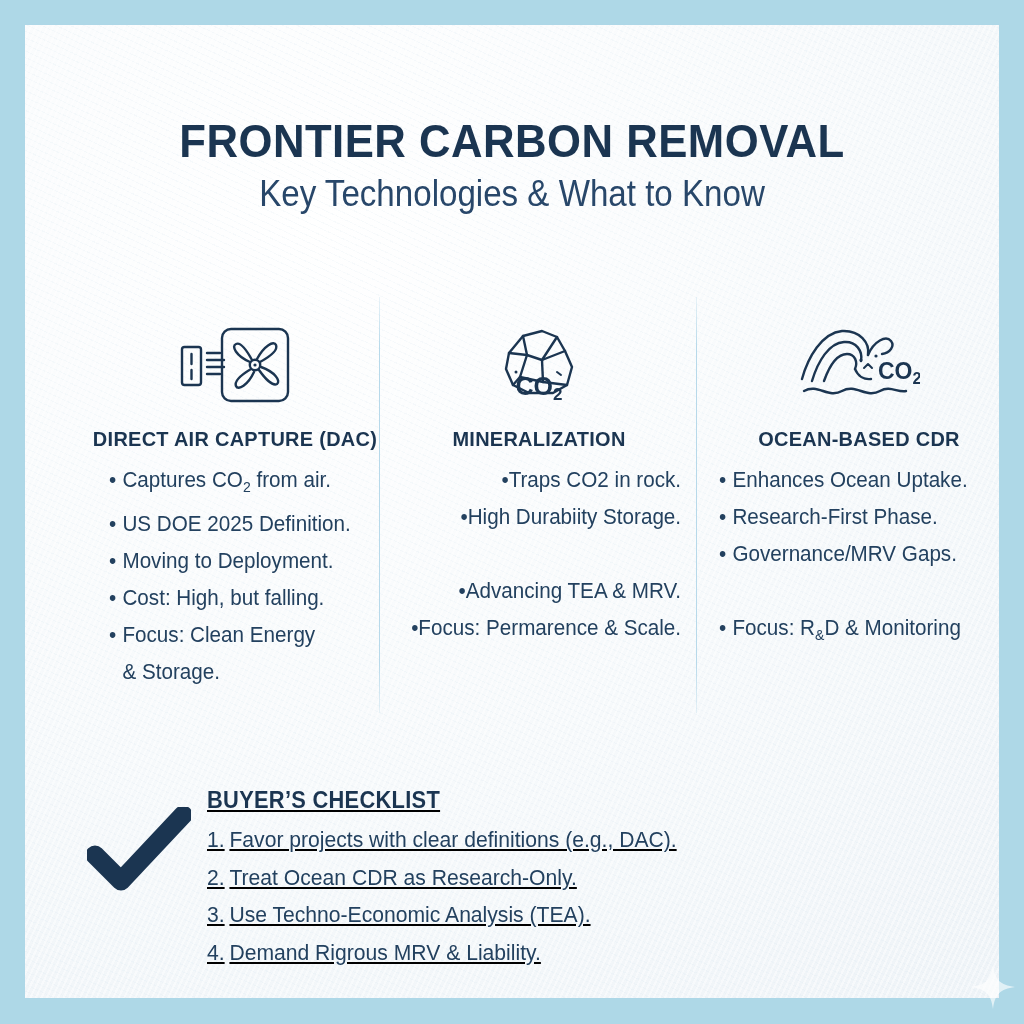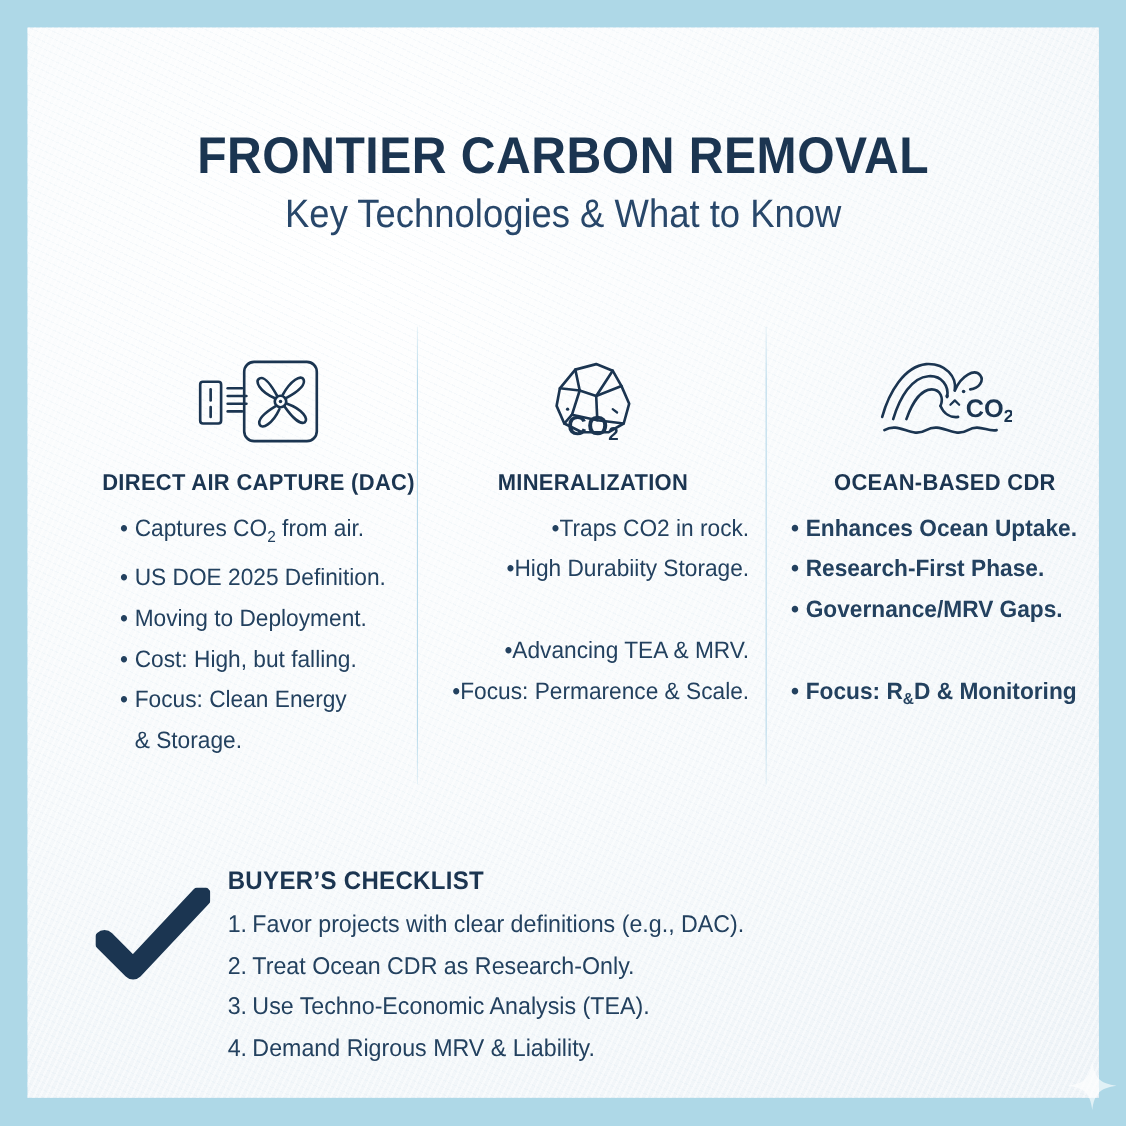--- a/index.html
+++ b/index.html
@@ -129,40 +129,41 @@
   
   #col-1 .bullets { padding-left: 24px; }
   
   #col-2 .bullets li { transform-origin: center center; }
   #col-2 .bullets { padding-left: 0; text-align: right; }
   #col-2 .bullets li.i0 { padding-left: 38px; }
   #col-2 .bullets li.i1 { padding-left: 24px; }
   #col-2 .bullets li.i3 { padding-left: 14px; }
   #col-2 .bullets li.i4 { padding-left: 0px; }
   
-  #col-3 .bullets { padding-left: 10px; font-weight: bold; }
+  #col-3 .bullets { padding-left: 10px; }
 
   sub { font-size: 0.68em; }
 
   
   #checklist {
     position: absolute;
     left: 62px;
     top: 762px;
     width: 700px;
   }
   #check-icon {
     position: absolute;
     left: 0;
     top: 20px;
     width: 104px;
     height: 84px;
   }
   #checklist-body {
     margin-left: 120px;
+    text-decoration: underline;
   }
   #checklist-title {
     font-family: "Liberation Sans Narrow", "Liberation Sans", sans-serif;
     font-weight: bold;
     font-size: 23px;
     letter-spacing: 0.3px;
     color: #1b3551;
     transform: scaleX(0.95);
     transform-origin: left center;
   }

